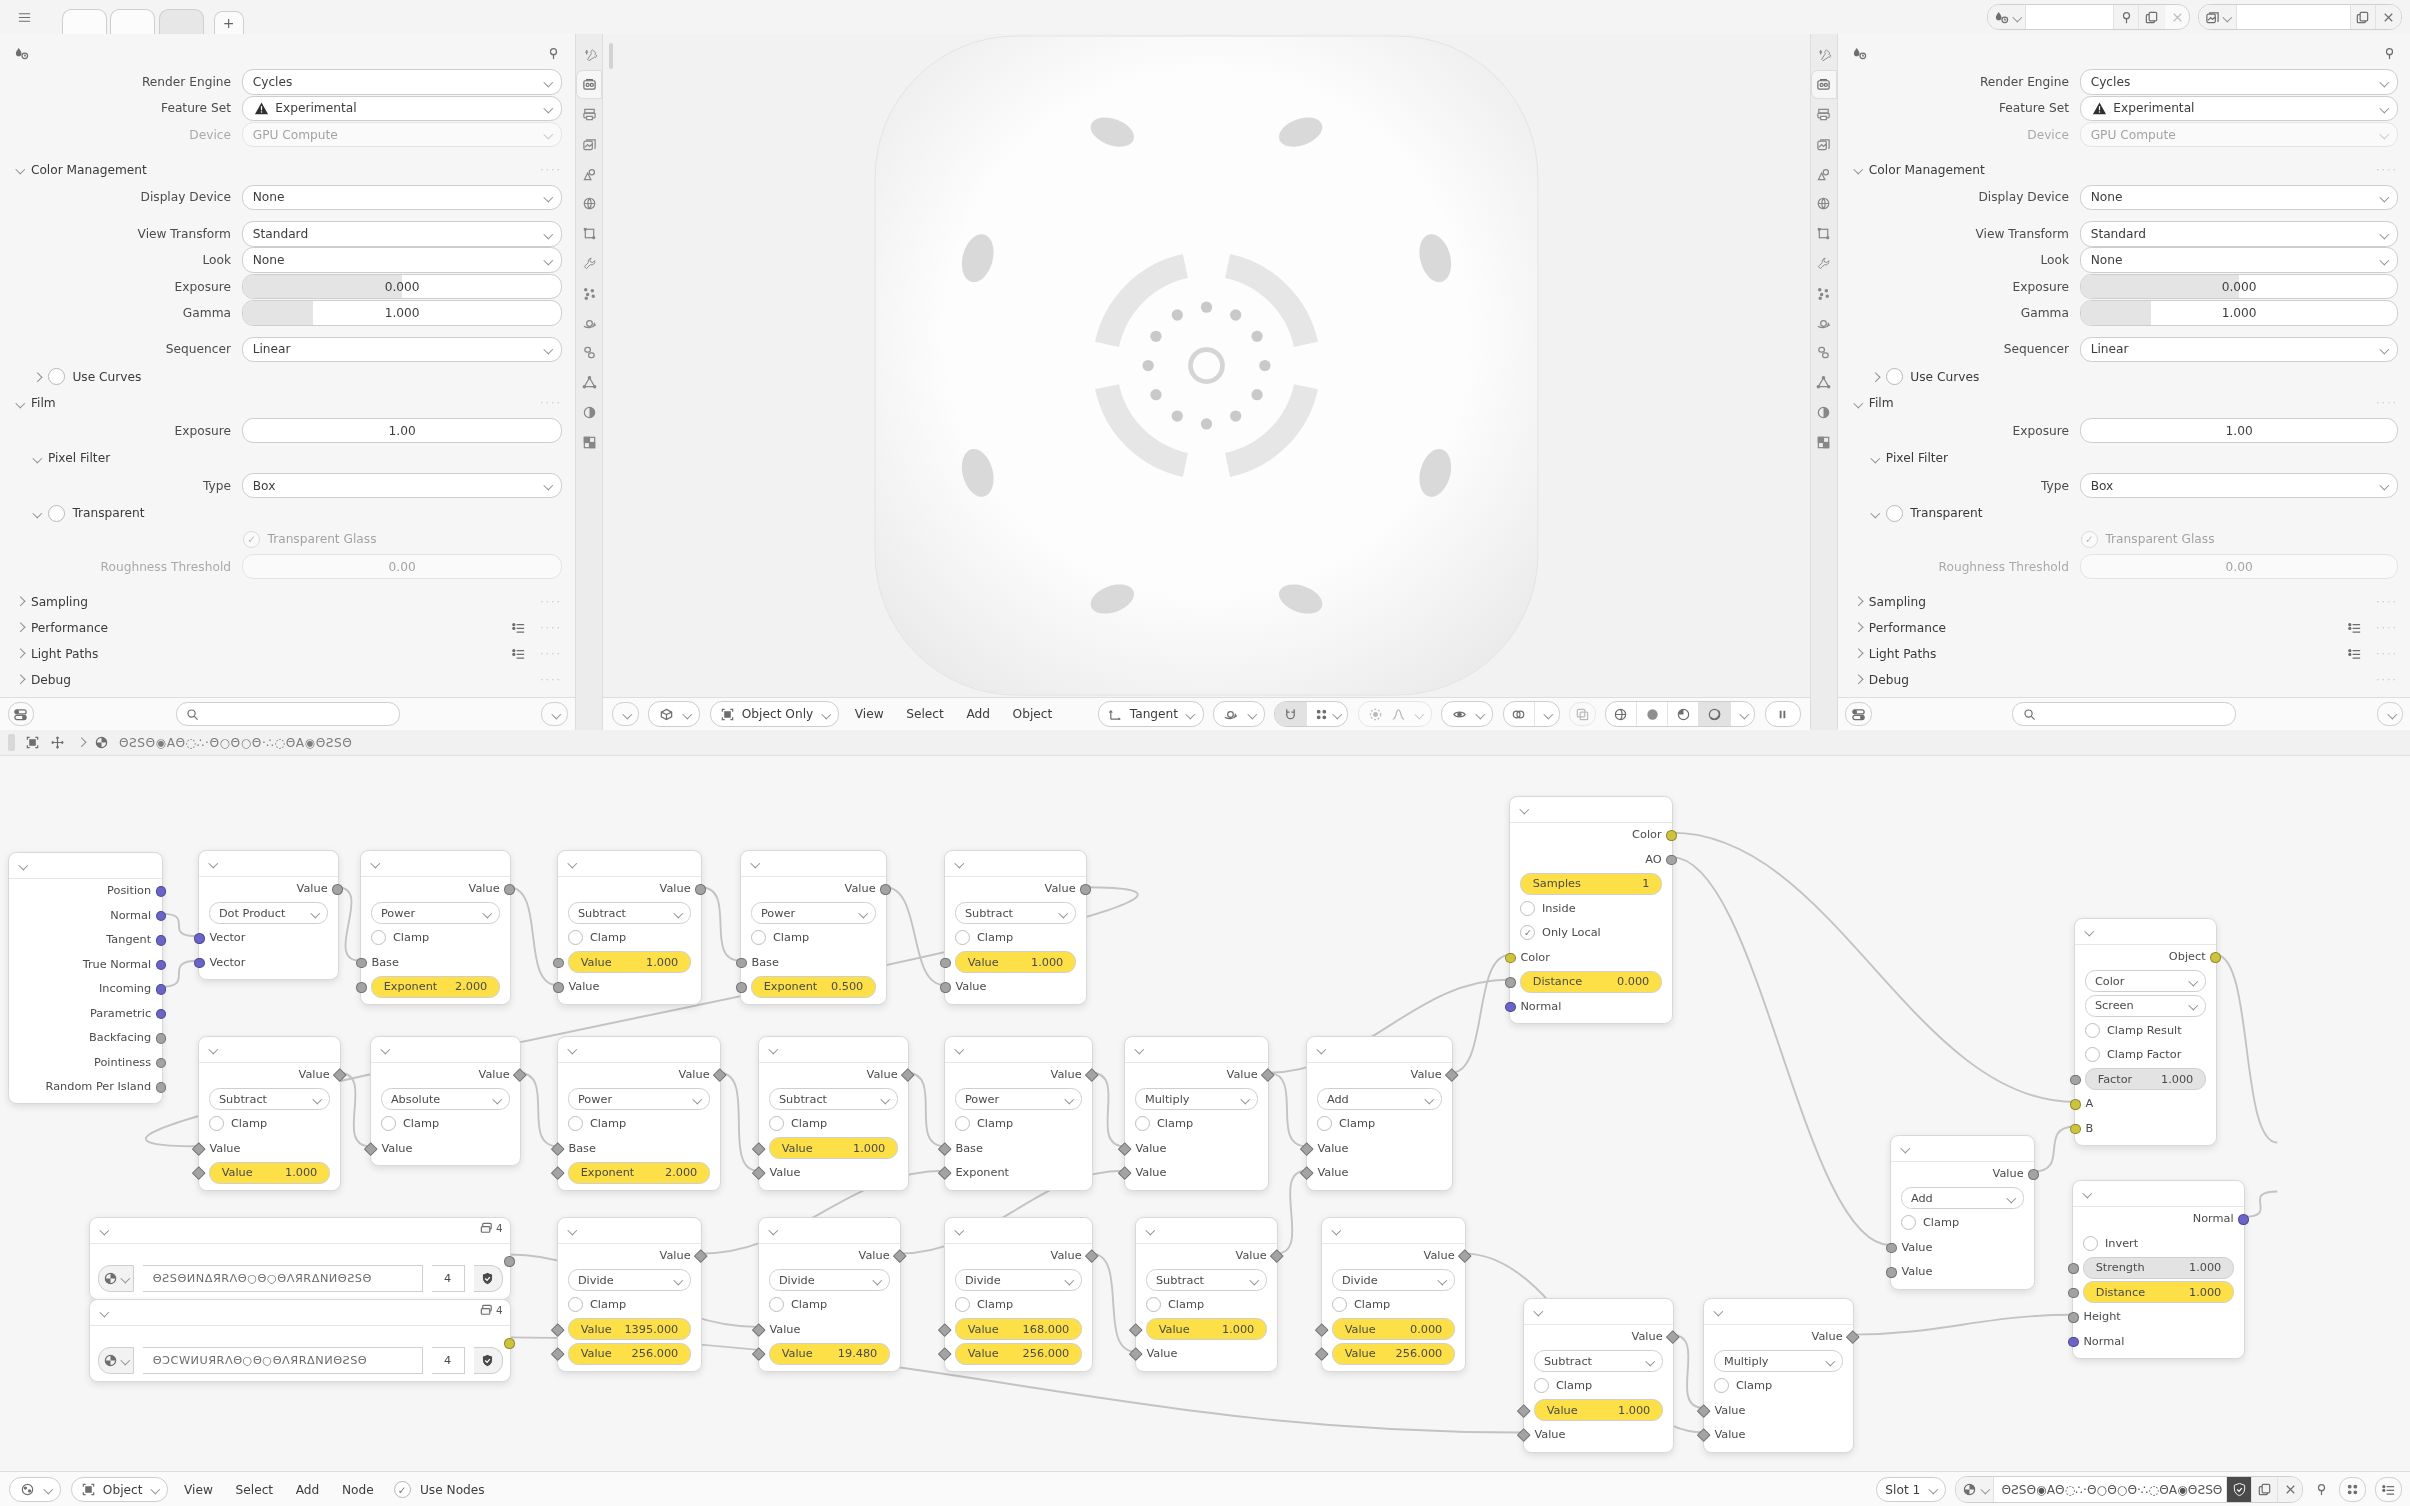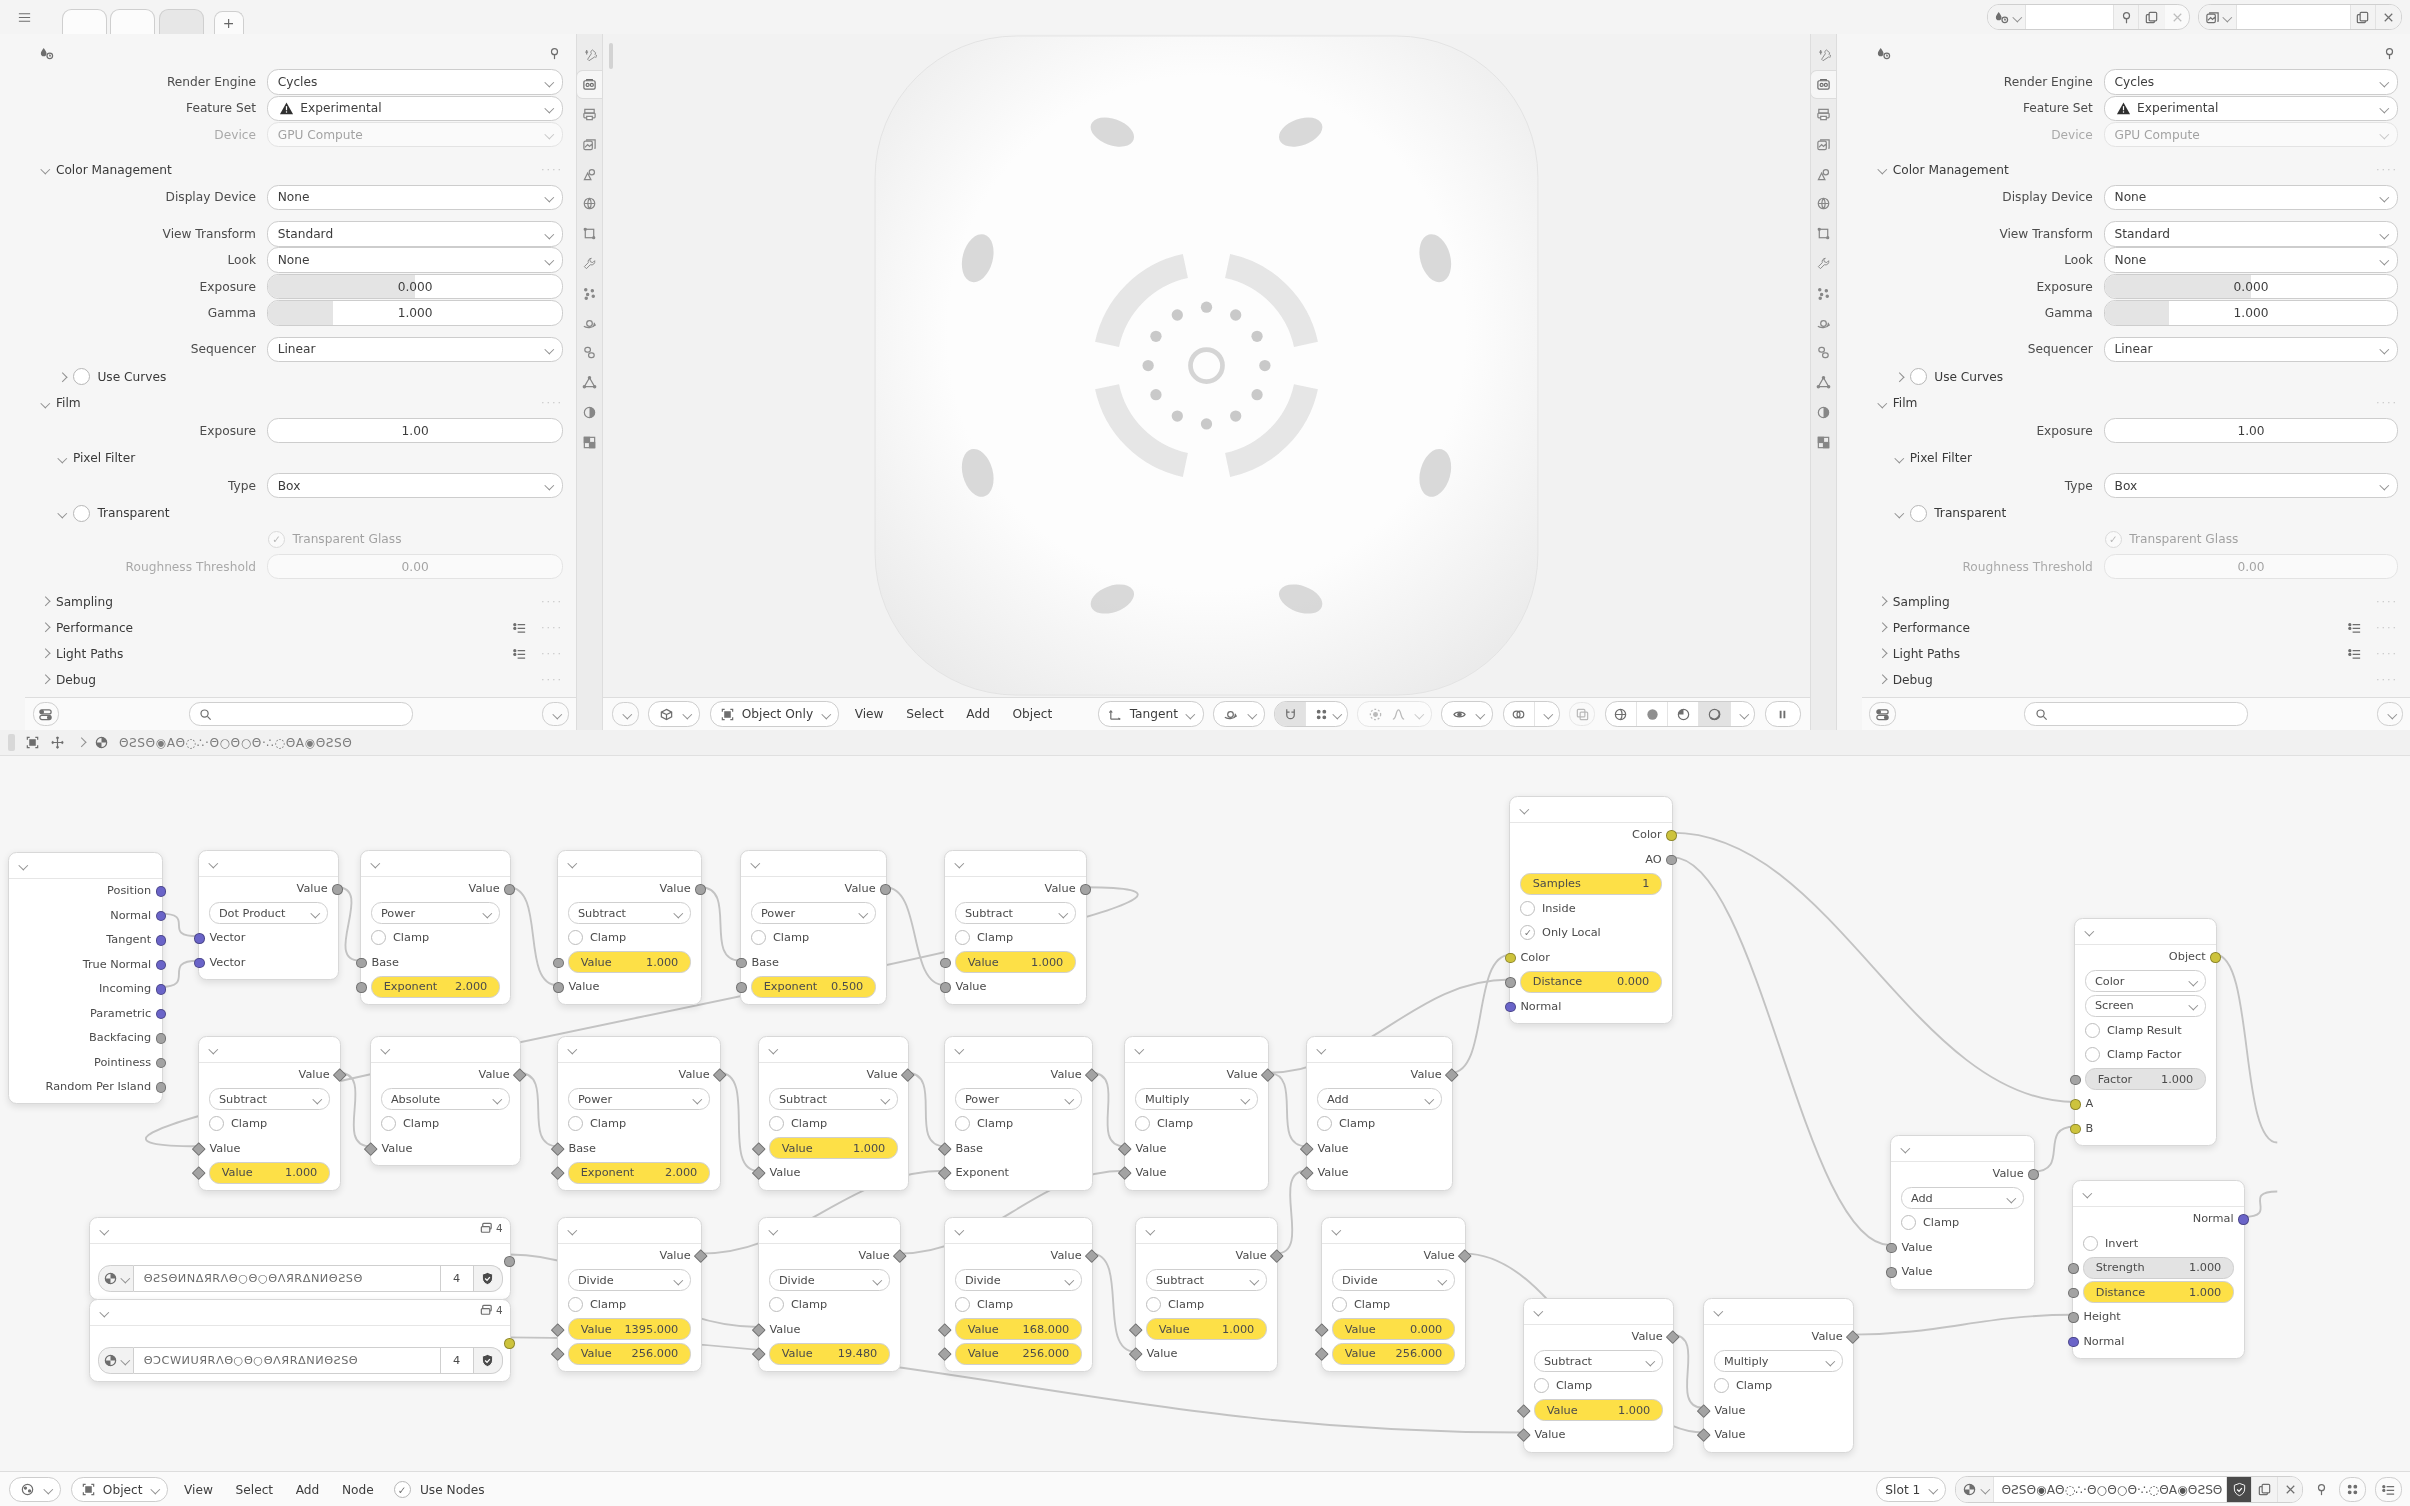--- a/index.html
+++ b/index.html
@@ -18,21 +18,21 @@
   .wtab{width:43px;height:24.5px;margin-top:9.4px;border:0.9px solid #cfcfcf;border-bottom:none;border-radius:9.4px 9.4px 0 0;background:#fcfcfc;}
   .wtab.active{background:#e7e7e7;}
   .wtab-plus{width:28px;height:22.6px;margin:9.4px 0 0 5.6px;border:0.9px solid #cfcfcf;border-bottom:none;border-radius:8.5px 8.5px 0 0;
              background:#fbfbfb;display:flex;align-items:center;justify-content:center;color:#666;font-size:14px;}
   .idgroup{display:flex;align-items:center;height:24.5px;background:#fff;border:0.9px solid #cfcfcf;border-radius:12.2px;overflow:hidden;}
   .idgroup .seg{display:flex;align-items:center;height:100%;padding:0 4.7px;border-right:0.9px solid #e2e2e2;background:#f3f3f3;}
   .idgroup .fld{width:87px;height:100%;background:#fff;}
   .idgroup .btn{display:flex;align-items:center;justify-content:center;width:24.5px;height:100%;background:#f3f3f3;border-left:0.9px solid #e2e2e2;}
   
   #main{position:absolute;left:0;top:34px;width:2411px;height:696px;display:flex;}
-  .props-col{width:576px;background:#f6f6f6;display:flex;flex-direction:column;padding-left:25px;}
+  .props-col{width:576px;background:#f6f6f6;display:flex;flex-direction:column;}
   .props-col.right{width:574px;}
   .props-scroll{flex:1;overflow:hidden;padding-top:5.6px;}
   .tabstrip{width:26px;background:#ececec;display:flex;flex-direction:column;align-items:center;padding-top:7.5px;gap:2.8px;
             border-left:0.9px solid #ddd;border-right:0.9px solid #ddd;}
   .tabbtn{width:24.5px;height:27px;display:flex;align-items:center;justify-content:center;border-radius:5.6px 0 0 5.6px;opacity:.8;}
   .tabbtn.active{background:#f6f6f6;box-shadow:0 0 0 0.9px #dcdcdc;opacity:1;}
   #vp{flex:1;position:relative;background:#f2f2f2;display:flex;flex-direction:column;}
   #vp-canvas{flex:1;position:relative;overflow:hidden;}
   .panel-footer{height:32px;border-top:0.9px solid #ddd;background:#fafafa;display:flex;align-items:center;padding:0 7.5px;gap:7.5px;}
   .searchpill{display:flex;align-items:center;height:22.6px;width:207px;border:0.9px solid #cfcfcf;border-radius:11.3px;background:#fff;
@@ -76,21 +76,21 @@
   .sock.diamond{border-radius:0.9px;transform:rotate(45deg);width:7.5px;height:7.5px;}
   .sock.left{left:-4.7px;} .sock.right{right:-4.7px;}
   .nsel{flex:1;display:flex;align-items:center;height:20px;border:0.9px solid #cfcfcf;border-radius:10.4px;background:#fff;padding:0 8.5px;}
   .nsel .t{flex:1;}
   .nfld{flex:1;position:relative;display:flex;align-items:center;height:20px;border:0.9px solid #cfcfcf;border-radius:10.4px;
         background:#fde047;padding:0 11.3px;overflow:hidden;}
   .nfld.fill{background:#e3e3e3;}
   .nfld .l{flex:1;} .nfld .v{}
   .nchk{width:13px;height:13px;border:0.9px solid #bdbdbd;border-radius:50%;background:#fff;display:inline-flex;
         align-items:center;justify-content:center;font-size:9.4px;color:#777;margin-right:6.6px;flex:0 0 auto;}
-  .imgrow{display:flex;align-items:center;height:24.5px;margin:0 7.5px;gap:0;}
+  .imgrow{display:flex;align-items:center;height:24.5px;margin:0 7.5px;gap:9px;}
   .imgrow .browse{display:flex;align-items:center;height:24.5px;border:0.9px solid #cfcfcf;border-radius:12.2px 0 0 12.2px;background:#f2f2f2;padding:0 4.7px;}
   .imgrow .nm{flex:1;height:24.5px;border:0.9px solid #cfcfcf;border-left:none;background:#fff;display:flex;align-items:center;
               padding:0 9.4px;color:#6b6b6b;letter-spacing:0.5px;white-space:nowrap;overflow:hidden;}
   .imgrow .cnt{width:32px;height:24.5px;border:0.9px solid #cfcfcf;border-left:none;background:#fff;display:flex;align-items:center;justify-content:center;}
   .imgrow .shield{width:28px;height:24.5px;border:0.9px solid #cfcfcf;border-left:none;border-radius:0 12.2px 12.2px 0;background:#f2f2f2;
                   display:flex;align-items:center;justify-content:center;}
   .nbadge{position:absolute;right:7.5px;top:2.8px;display:flex;align-items:center;gap:1.9px;color:#5c5c5c;font-size:10.4px;}
   .scrollnub{position:absolute;width:4.7px;height:26px;border-radius:2.8px;background:#d3d3d3;}
 </style>
 </head>

